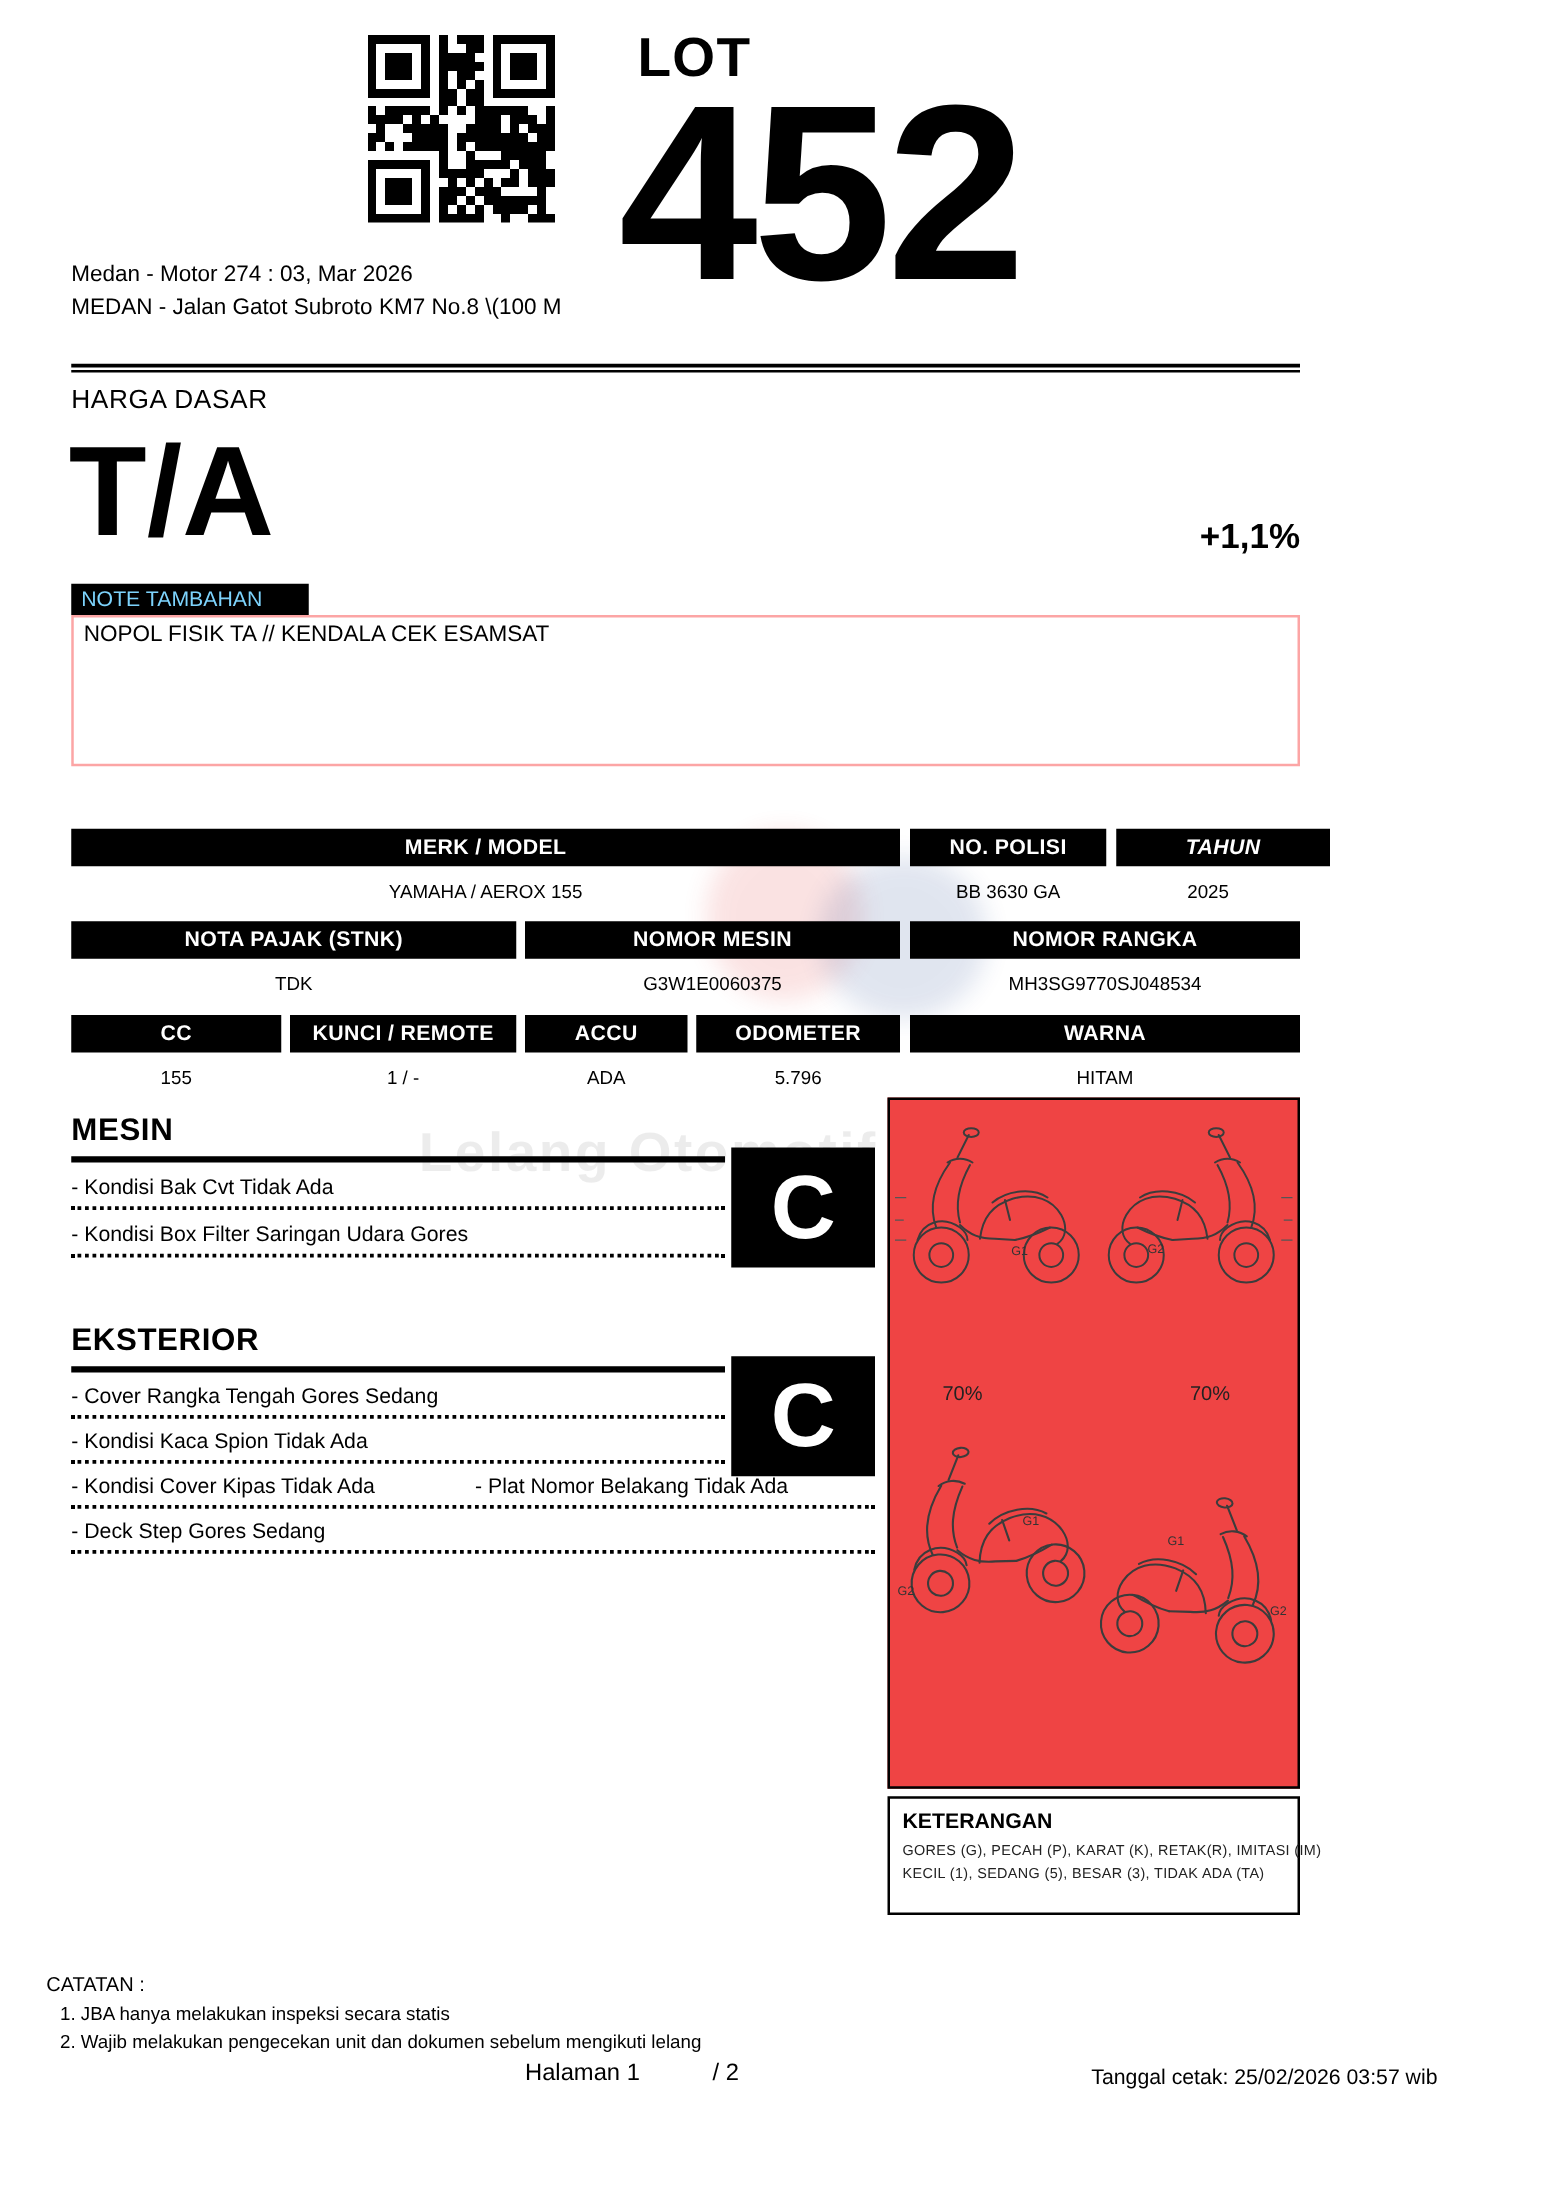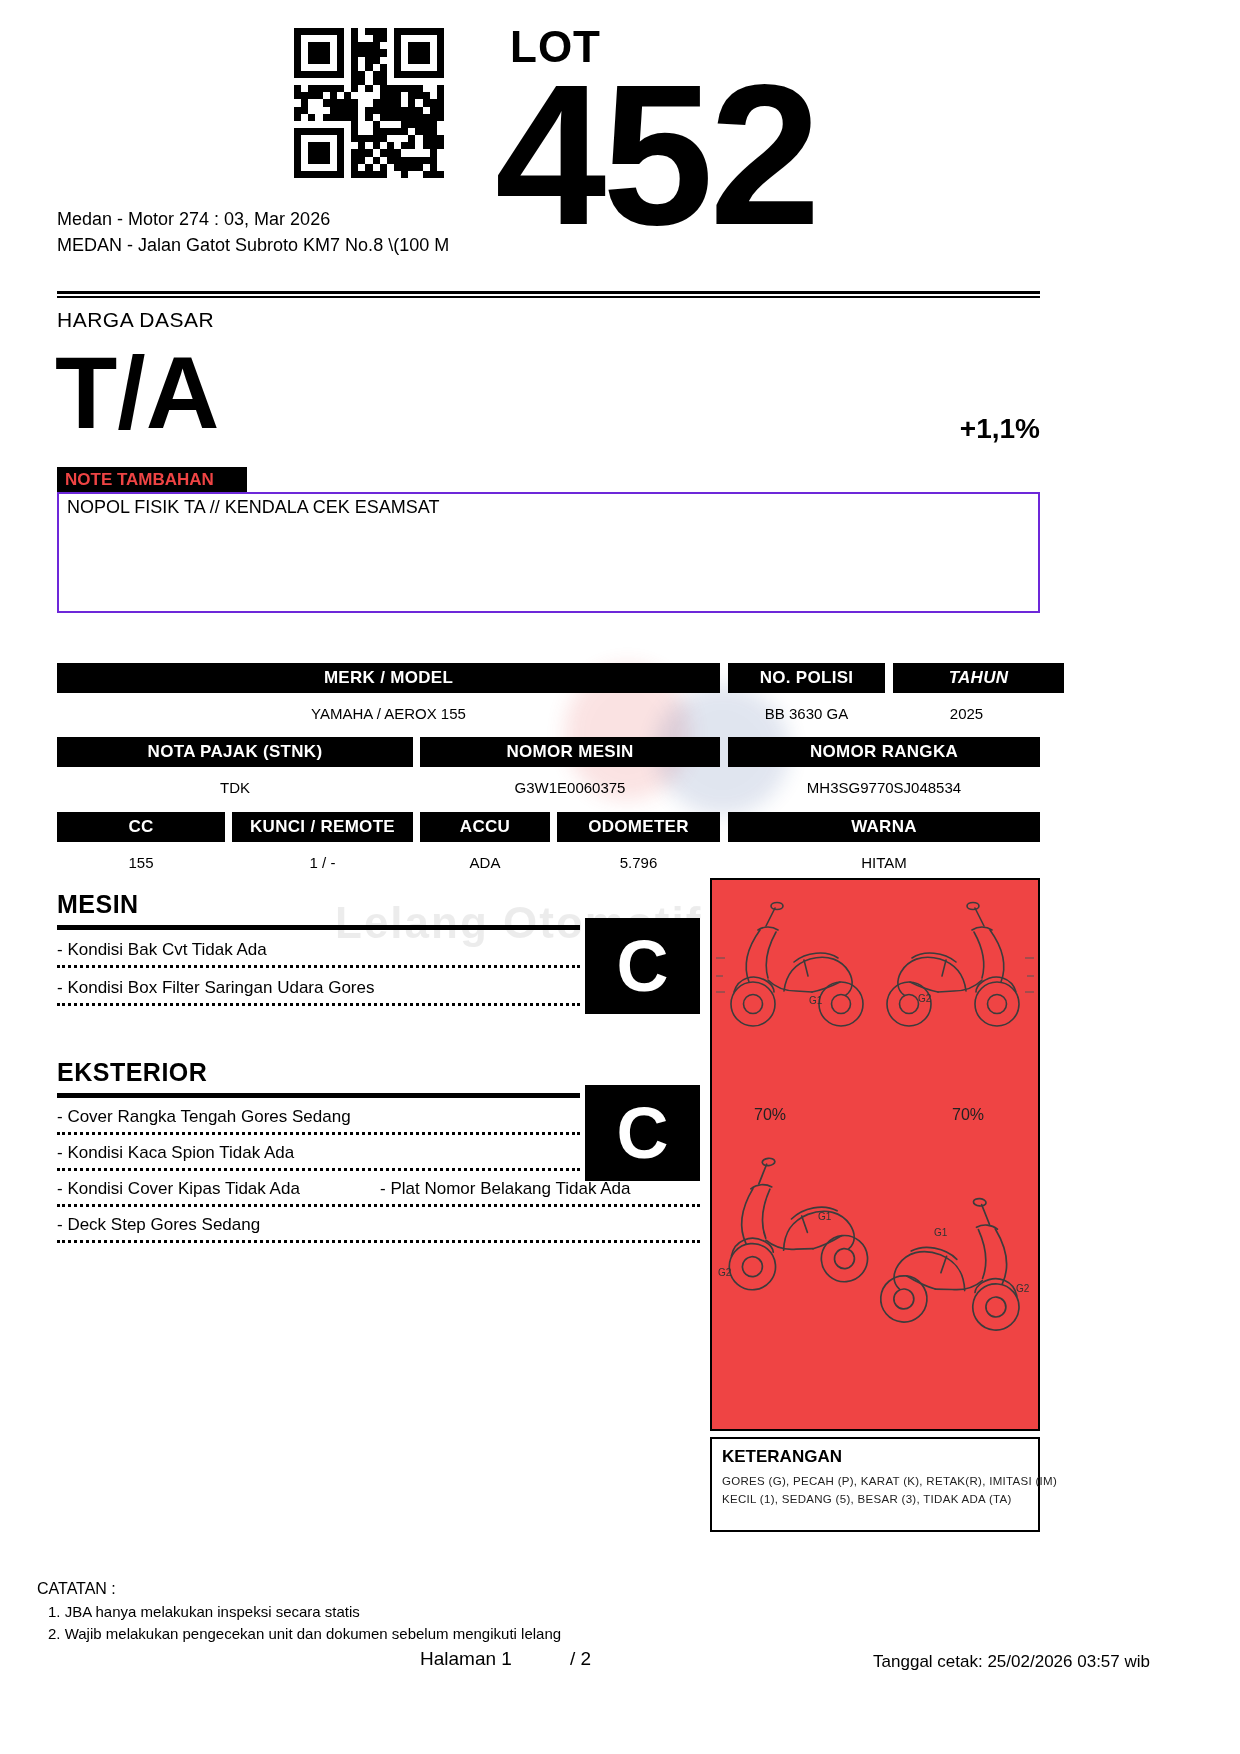--- a/index.html
+++ b/index.html
@@ -15,24 +15,24 @@
   .lot-number { font-size:200px; font-weight:700; line-height:1; letter-spacing:-4px; }
   .addr { font-size:18px; line-height:1.45; }
 
   .double-rule { border-top:3px solid #000; border-bottom:2px solid #000; height:7px; }
 
   .harga-label { font-size:21px; letter-spacing:0.5px; }
   .harga-value { font-size:102px; font-weight:700; line-height:1; }
   .increment { font-size:28px; font-weight:700; }
 
   .black-tab {
-    background:#000; color:#ef4444; font-weight:700; font-size:17px;
+    background:#000; color:#7dd3fc; font-weight:400; font-size:17px;
     line-height:25px; padding-left:8px;
   }
-  .note-box { border:2px solid #6d28d9; font-size:18px; padding:3px 8px; }
+  .note-box { border:2px solid #fca5a5; font-size:18px; padding:3px 8px; }
 
   .hdr {
     background:#000; color:#fff; font-weight:700; font-size:17px;
     display:flex; align-items:center; justify-content:center; letter-spacing:0.3px;
   }
   .val {
     font-size:15px; display:flex; align-items:center; justify-content:center;
   }
 
   .section-title { font-size:25px; font-weight:700; letter-spacing:0.5px; }

